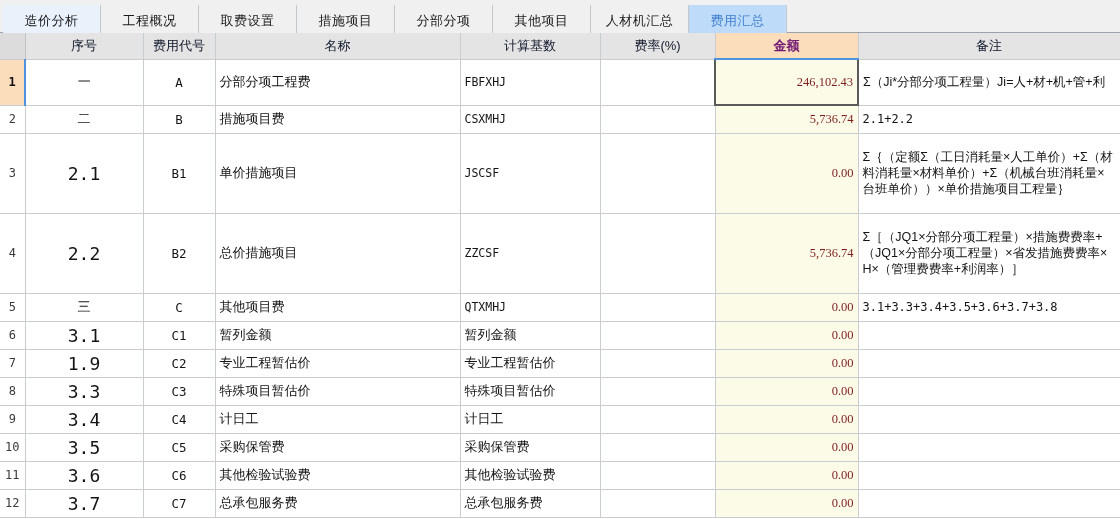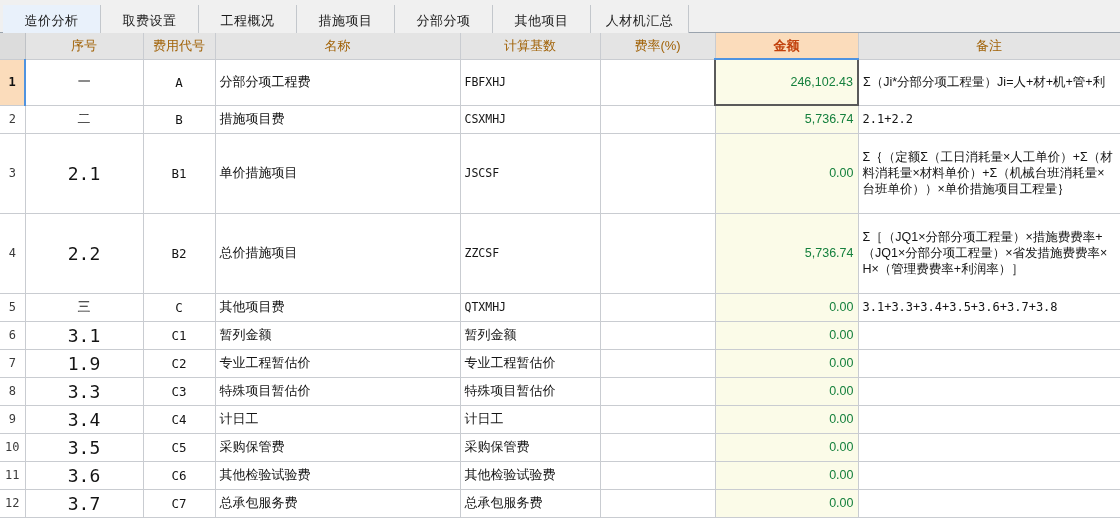--- a/index.html
+++ b/index.html
@@ -90,34 +90,34 @@
     vertical-align: middle;
     font-weight: normal;
   }
 
   
   thead th {
     background: #e4e4e4;
     height: 26px;
     text-align: center;
     font-size: 13px;
-    color: #a16207;
+    color: #0f172a;
     border-bottom: 1px solid #b6b9bd;
     border-right: 1px solid #bfc2c6;
     font-weight: normal;
   }
   thead th.h-rownum {
     background: #dcdcdc;
     border-right: 1px solid #bfc2c6;
   }
   thead th.h-amount {
     background: #fbdcbb;
     font-weight: bold;
     border-bottom: 2px solid #4f93e0;
-    color: #c2410c;
+    color: #701a75;
   }
 
   
   col.c-rownum   { width: 25px; }
   col.c-seq      { width: 118px; }
   col.c-code     { width: 72px; }
   col.c-name     { width: 245px; }
   col.c-base     { width: 140px; }
   col.c-rate     { width: 115px; }
   col.c-amount   { width: 143px; }
@@ -162,23 +162,23 @@
   }
   td.base.cn {
     font-family: "Liberation Sans", sans-serif;
     font-size: 13px;
   }
   td.rate { background: #ffffff; }
   td.amount {
     background: #fbfbe8;
     text-align: right;
     padding-right: 5px;
-    font-family: Liberation Sans, sans-serif;
+    font-family: Liberation Serif, serif;
     font-size: 12.5px;
-    color: #15803d;
+    color: #7f1d1d;
   }
   tr.selected td.amount {
     border: 2px solid #5a5a5a;
     background: #fbfbe8;
   }
   td.remark {
     text-align: left;
     padding-left: 4px;
     font-size: 12.5px;
     line-height: 16px;
@@ -195,36 +195,39 @@
 </head>
 <body>
 
 <div id="app">
 
   <div class="tabbar" id="tabbar">
       <div class="tab first">
         <span>造价分析</span>
       </div>
       <div class="tab">
+        <span>工程概况</span>
+      </div>
+      <div class="tab">
         <span>取费设置</span>
       </div>
       <div class="tab">
-        <span>工程概况</span>
-      </div>
-      <div class="tab">
         <span>措施项目</span>
       </div>
       <div class="tab">
         <span>分部分项</span>
       </div>
       <div class="tab">
         <span>其他项目</span>
       </div>
       <div class="tab">
         <span>人材机汇总</span>
+      </div>
+      <div class="tab active">
+        <span>费用汇总</span>
       </div>
       <div class="tab-filler"></div>
     </div>
 
   <div class="grid">
     <table class="sheet">
       <colgroup>
         <col class="c-rownum">
           <col class="c-seq">
           <col class="c-code">

